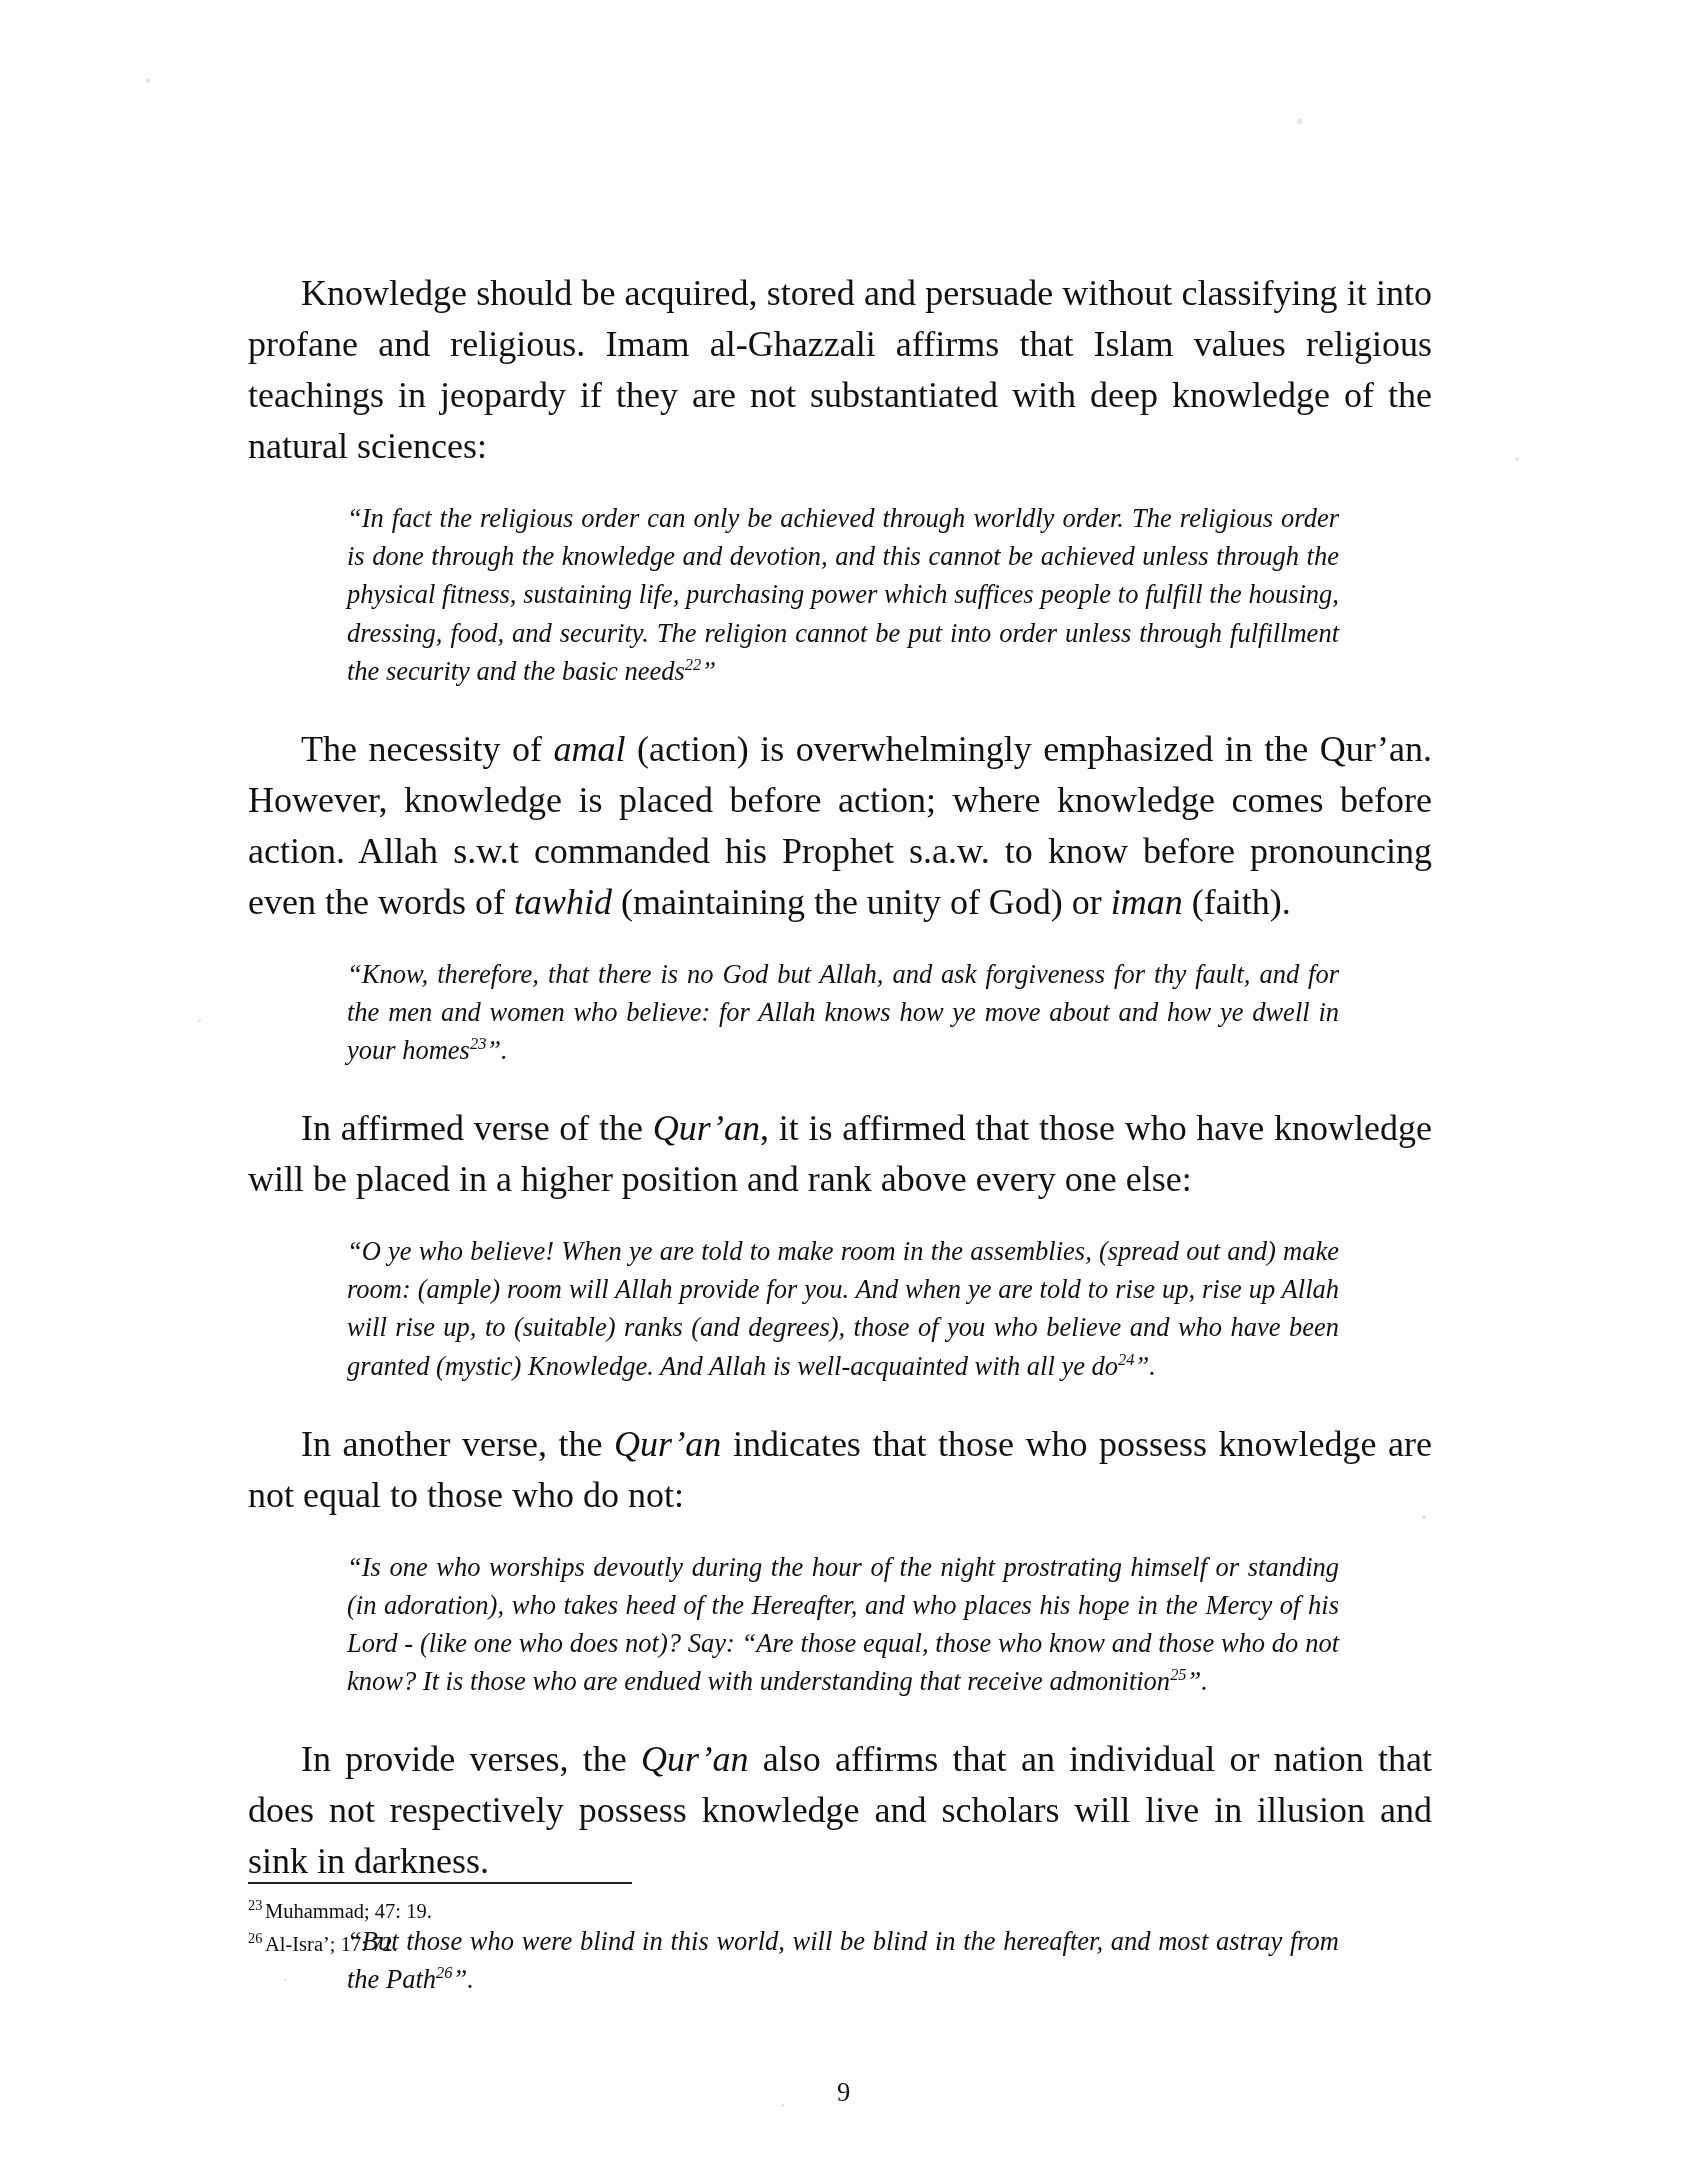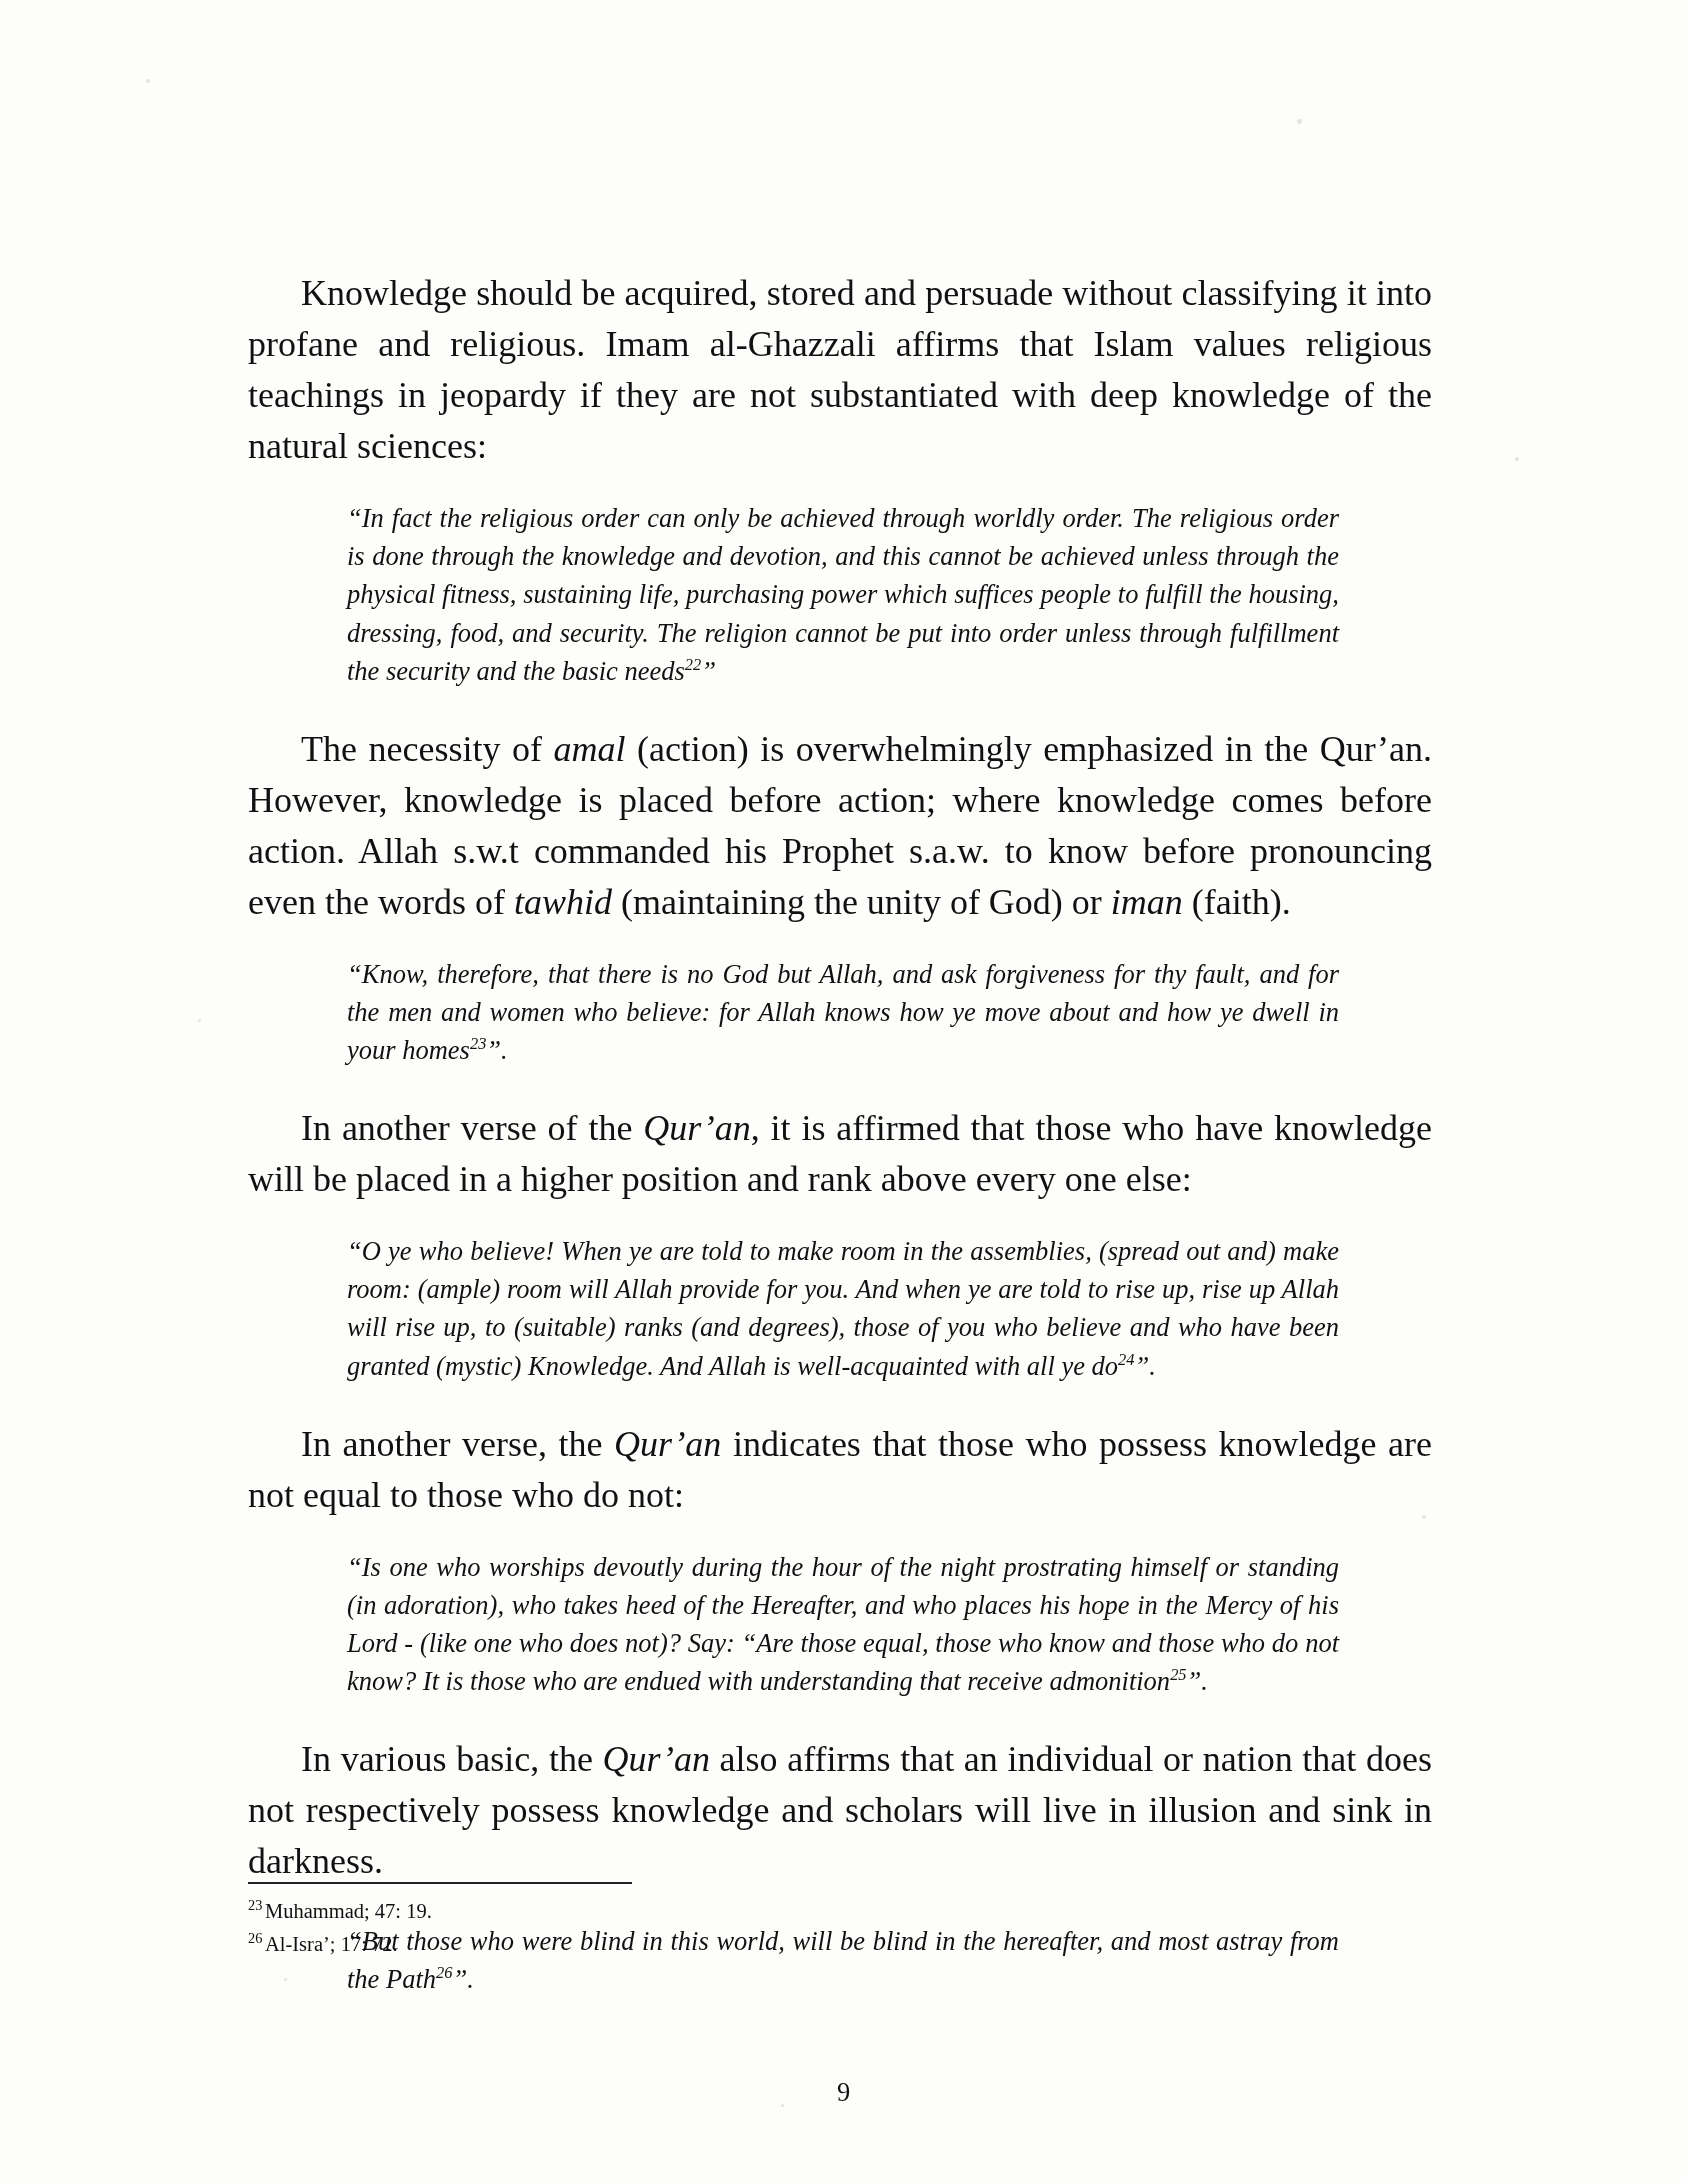--- a/index.html
+++ b/index.html
@@ -118,37 +118,37 @@
     <div class="gap-lg"></div>
 
     <p class="body-para"><span>The necessity of </span><em class="ital">amal</em><span> (action) is overwhelmingly emphasized in the Qur’an. However, knowledge is placed before action; where knowledge comes before action. Allah s.w.t commanded his Prophet s.a.w. to know before pronouncing even the words of </span><em class="ital">tawhid</em><span> (maintaining the unity of God) or </span><em class="ital">iman</em><span> (faith).</span></p>
 
     <div class="gap-sm"></div>
 
     <p class="quote"><span>“Know, therefore, that there is no God but Allah, and ask forgiveness for thy fault, and for the men and women who believe: for Allah knows how ye move about and how ye dwell in your homes</span><sup>23</sup><span>”.</span></p>
 
     <div class="gap-lg"></div>
 
-    <p class="body-para"><span>In another verse of the </span><em class="ital">Qur’an</em><span>, it is affirmed that those who have knowledge will be placed in a higher position and rank above every one else:</span></p>
+    <p class="body-para"><span>In affirmed verse of the </span><em class="ital">Qur’an</em><span>, it is affirmed that those who have knowledge will be placed in a higher position and rank above every one else:</span></p>
 
     <div class="gap-sm"></div>
 
     <p class="quote"><span>“O ye who believe! When ye are told to make room in the assemblies, (spread out and) make room: (ample) room will Allah provide for you. And when ye are told to rise up, rise up Allah will rise up, to (suitable) ranks (and degrees), those of you who believe and who have been granted (mystic) Knowledge. And Allah is well-acquainted with all ye do</span><sup>24</sup><span>”.</span></p>
 
     <div class="gap-lg"></div>
 
     <p class="body-para"><span>In another verse, the </span><em class="ital">Qur’an</em><span> indicates that those who possess knowledge are not equal to those who do not:</span></p>
 
     <div class="gap-sm"></div>
 
     <p class="quote"><span>“Is one who worships devoutly during the hour of the night prostrating himself or standing (in adoration), who takes heed of the Hereafter, and who places his hope in the Mercy of his Lord - (like one who does not)? Say: “Are those equal, those who know and those who do not know? It is those who are endued with understanding that receive admonition</span><sup>25</sup><span>”.</span></p>
 
     <div class="gap-lg"></div>
 
-    <p class="body-para"><span>In various basic, the </span><em class="ital">Qur’an</em><span> also affirms that an individual or nation that does not respectively possess knowledge and scholars will live in illusion and sink in darkness.</span></p>
+    <p class="body-para"><span>In provide verses, the </span><em class="ital">Qur’an</em><span> also affirms that an individual or nation that does not respectively possess knowledge and scholars will live in illusion and sink in darkness.</span></p>
 
     <div class="gap-md"></div>
 
     <p class="quote"><span>“But those who were blind in this world, will be blind in the hereafter, and most astray from the Path</span><sup>26</sup><span>”.</span></p>
 
   </div>
 
   <div class="footnote-area">
     <div class="footnote-rule"></div>
 

